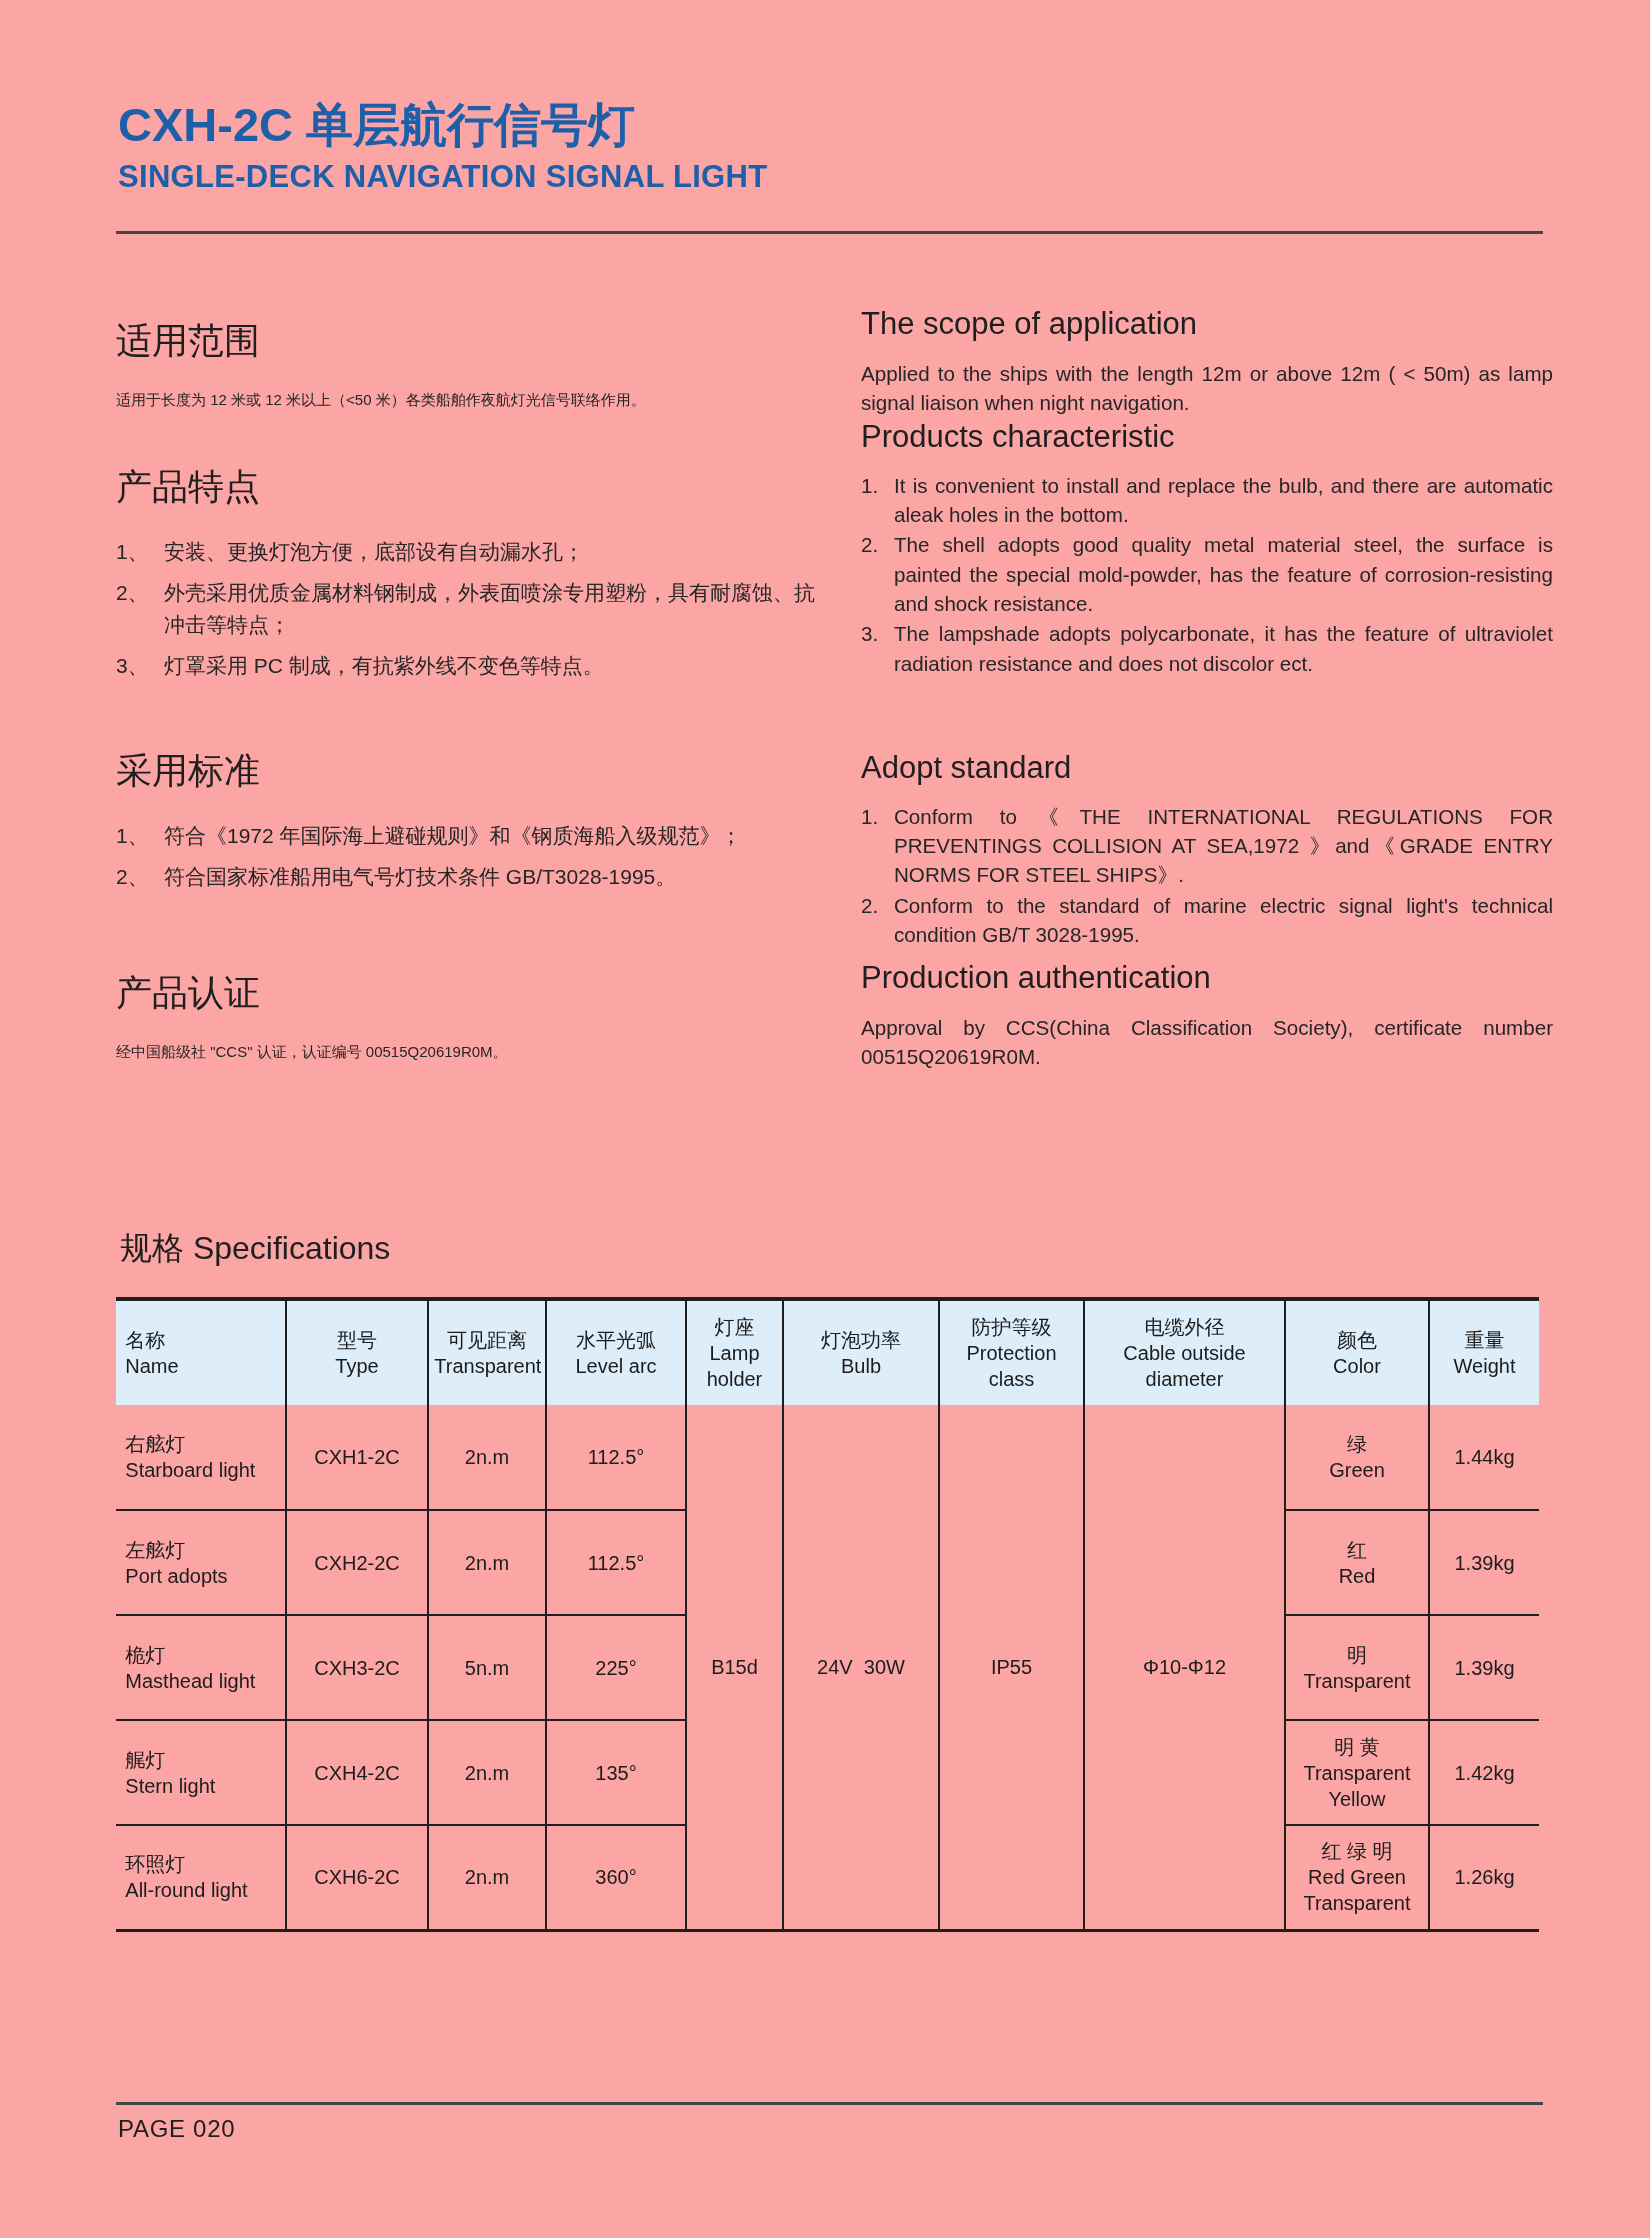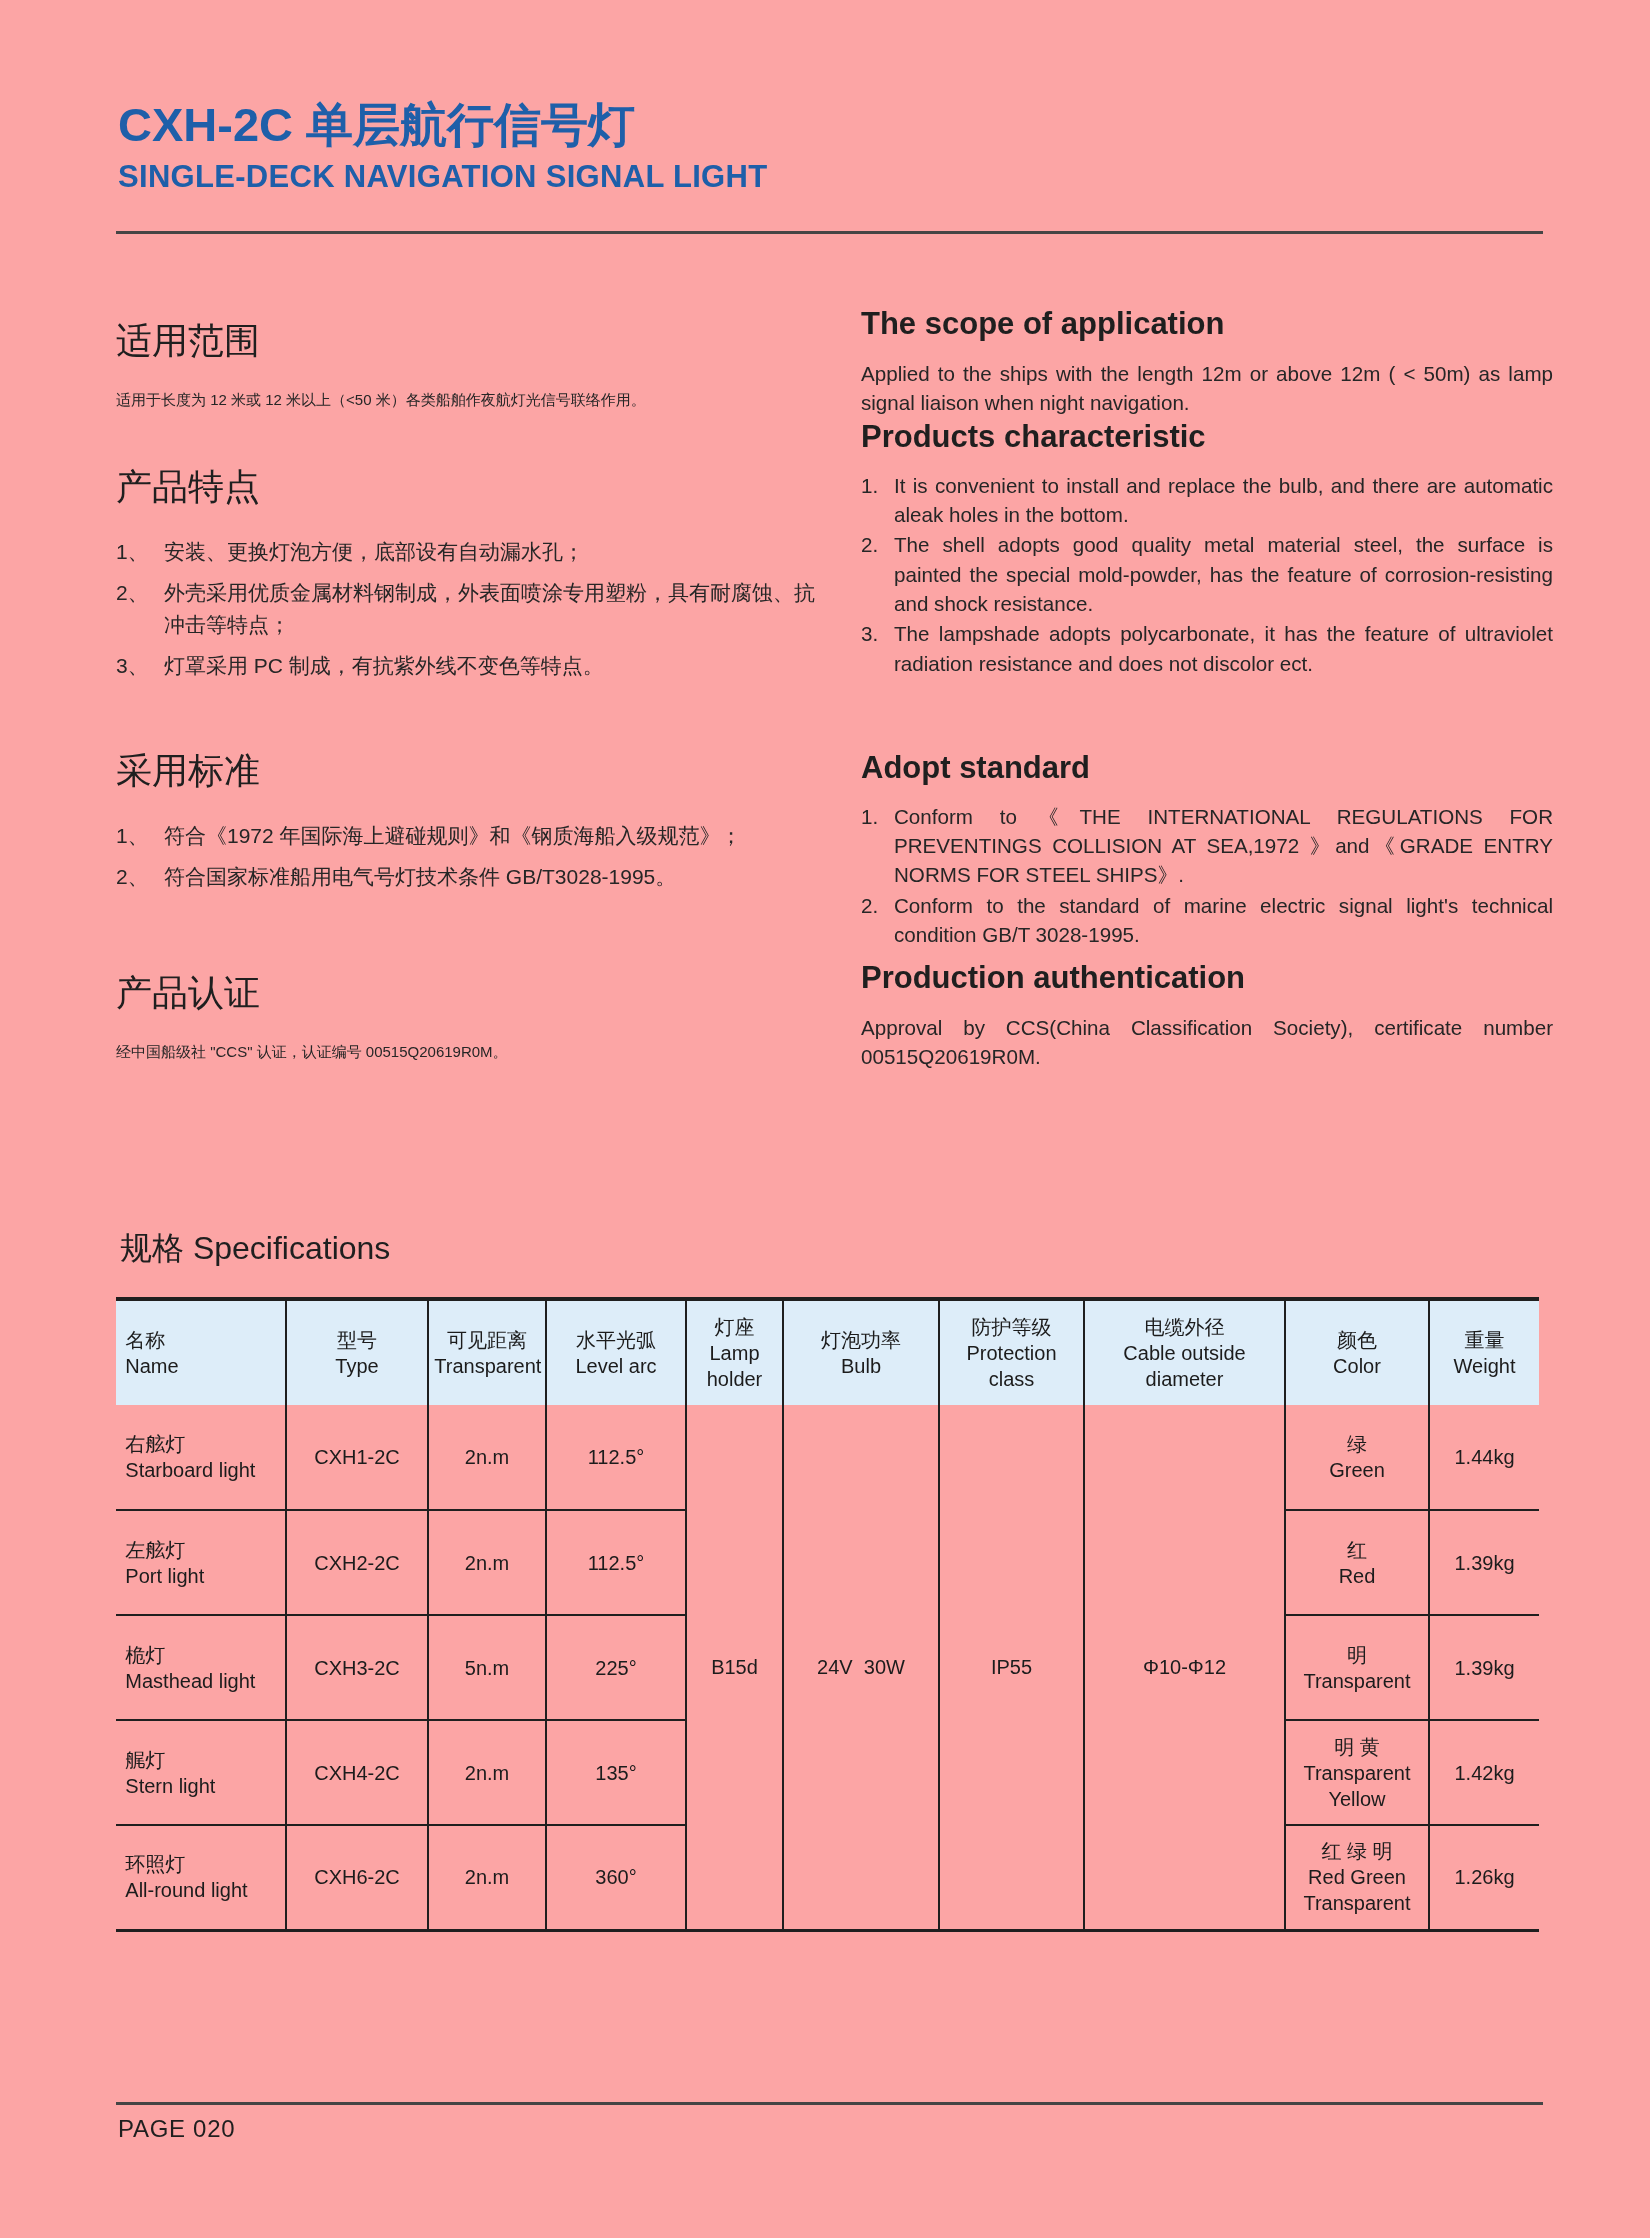--- a/index.html
+++ b/index.html
@@ -21,21 +21,21 @@
   
   .doc-header{position:absolute;left:118px;top:100px;width:1423px;}
   .title-zh{font-size:47px;font-weight:600;color:var(--accent);line-height:1.05;margin:0;}
   .title-en{font-size:31px;font-weight:600;color:var(--accent);line-height:1.1;margin:10.6px 0 0 0;letter-spacing:0.3px;}
   .rule-top{position:absolute;left:116px;top:231px;width:1427px;height:3.3px;background:var(--rule);}
   
   .sec{position:absolute;}
   .sec-zh{left:116px;width:702px;}
   .sec-en{left:861px;width:692px;}
   .h-zh{font-size:36px;font-weight:400;color:#1f1f1f;margin:0;line-height:1.15;}
-  .h-en{font-size:31px;font-weight:700;color:#1f1f1f;margin:0;line-height:1.15;}
+  .h-en{font-size:31px;font-weight:400;color:#1f1f1f;margin:0;line-height:1.15;}
   .body-zh{font-size:15px;line-height:1.55;color:#262626;margin:27px 0 0 0;}
   .body-en{font-size:20.6px;line-height:1.42;color:#262626;margin:17.3px 0 0 0;text-align:justify;}
   .list{margin-top:29px;}
   .list-en{margin-top:16px;}
   .li{position:relative;margin:0 0 8px 0;}
   .li-zh{padding-left:48px;font-size:21px;line-height:1.55;color:#262626;}
   .li-en{padding-left:33px;font-size:20.6px;line-height:1.42;color:#262626;text-align:justify;margin-bottom:1.3px;}
   .li .num{position:absolute;left:0;top:0;}
   
   .specs-heading{position:absolute;left:120px;top:1227px;font-size:32px;font-weight:400;color:#1f1f1f;margin:0;}
@@ -199,21 +199,21 @@
         <td rowspan="5">Φ10-Φ12</td>
         <td class="hsep">
             <span class="zh-line">绿</span>
             <span class="en-line">Green</span>
           </td>
         <td class="hsep">1.44kg</td>
       </tr>
       <tr>
         <td class="c-name hsep">
             <span class="zh-line">左舷灯</span>
-            <span class="en-line">Port light</span>
+            <span class="en-line">Port adopts</span>
           </td>
         <td class="hsep">CXH2-2C</td>
         <td class="hsep">2n.m</td>
         <td class="hsep">112.5°</td>
         <td class="hsep">
             <span class="zh-line">红</span>
             <span class="en-line">Red</span>
           </td>
         <td class="hsep">1.39kg</td>
       </tr>

